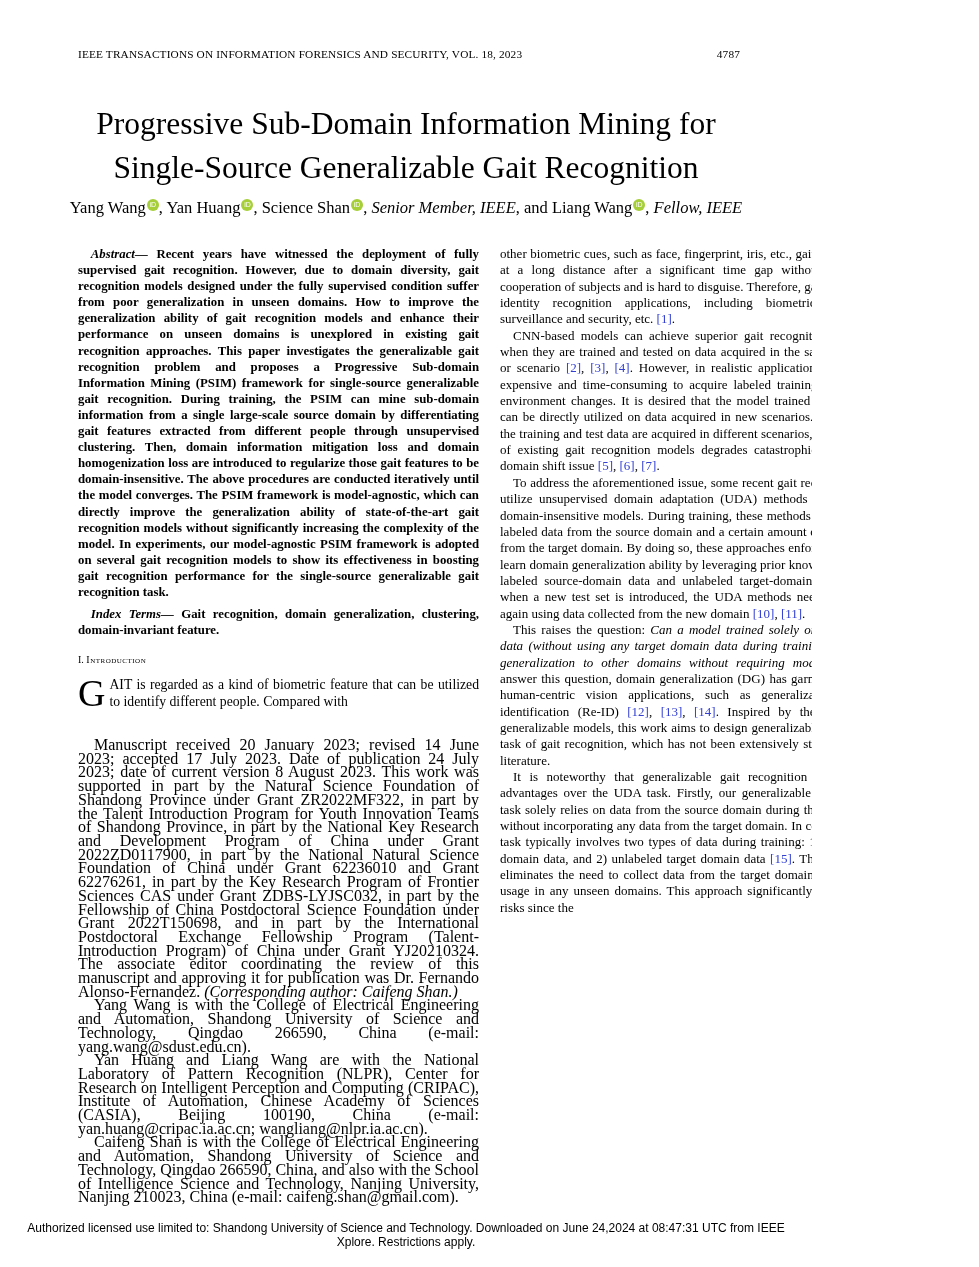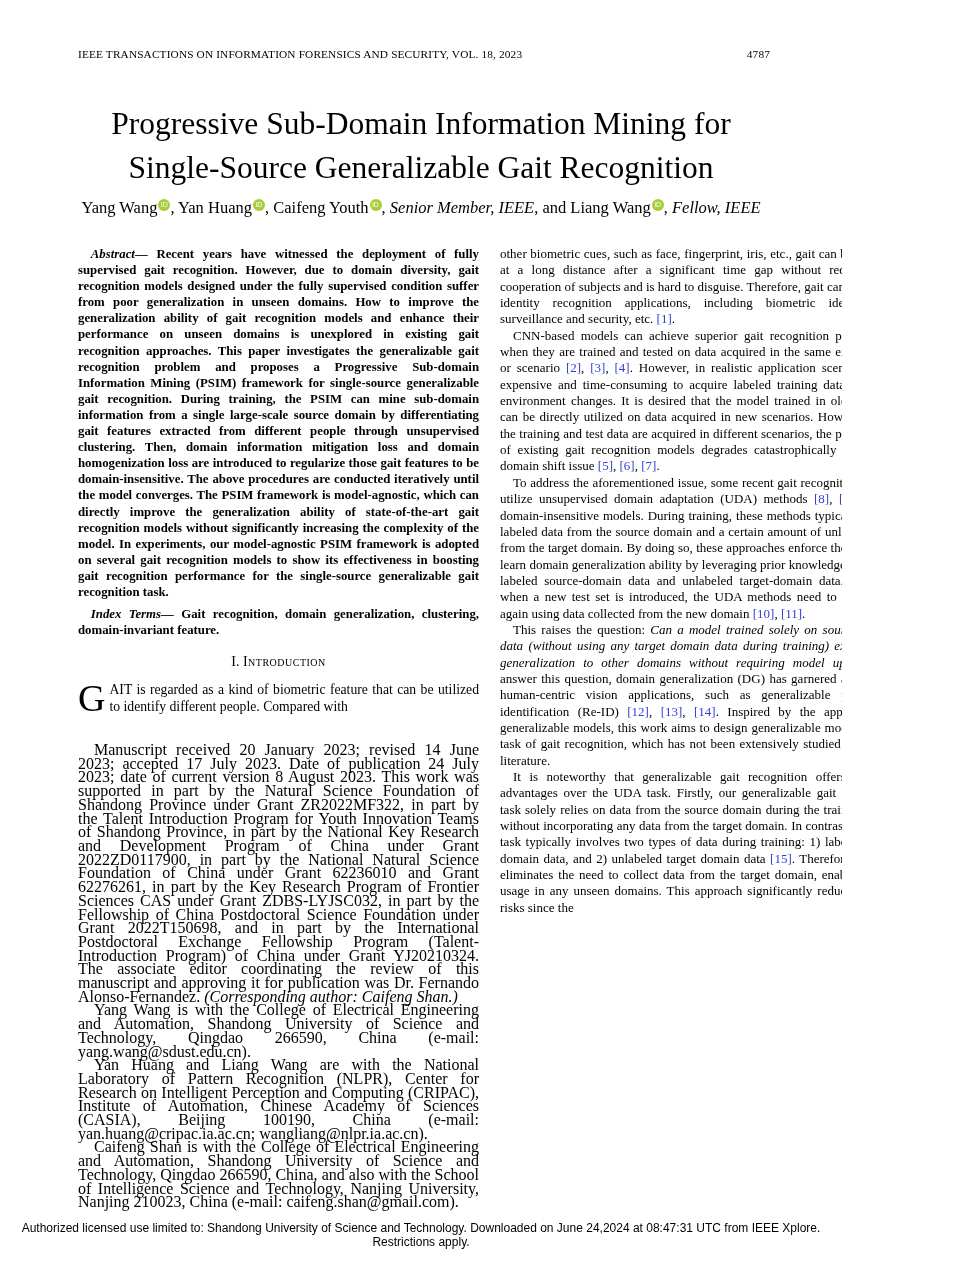--- a/index.html
+++ b/index.html
@@ -3,21 +3,20 @@
 <meta charset="utf-8">
 <style>
   html,body{margin:0;padding:0;background:#ffffff;}
   .page{
     position:relative;
     width:812px;height:1267px;
     background:#ffffff;
     font-family:"Liberation Serif",serif;
     color:#000;
     overflow:hidden;
-    padding-left:30px;
   }
   
   .runhead{
     position:absolute;top:48px;left:78px;right:72px;
     display:flex;justify-content:space-between;
     font-size:11.3px;letter-spacing:0.15px;
   }
   
   .title{
     position:absolute;top:88px;left:40px;right:40px;
@@ -56,22 +55,22 @@
     font-size:12.8px;line-height:16.1px;
     font-weight:bold;
     margin:0;
     text-indent:1em;
   }
   .idxterms{margin-top:6px;}
   .lead{font-style:italic;}
   
   .sechead{
     margin-top:16px;
-    text-align:center;text-indent:0;
-    font-size:14px;
+    text-align:left;text-indent:0;
+    font-size:10px;
   }
   .sechead .sc{font-variant:small-caps;letter-spacing:0.5px;}
   
   .intro{
     margin-top:12px;
     font-size:13.7px;line-height:16.4px;
   }
   .dropcap{
     float:left;
     font-size:38px;line-height:30px;
@@ -111,21 +110,21 @@
 <div class="page">
 
   <div class="runhead">
     <span>IEEE TRANSACTIONS ON INFORMATION FORENSICS AND SECURITY, VOL. 18, 2023</span>
     <span>4787</span>
   </div>
 
   <div class="title">Progressive Sub-Domain Information Mining for
 Single-Source Generalizable Gait Recognition</div>
 
-  <div class="authors"><span>Yang Wang</span><sup class="orcid">iD</sup><span>, Yan Huang</span><sup class="orcid">iD</sup><span>, Caifeng Youth</span><sup class="orcid">iD</sup><span>, </span><span class="i">Senior Member, IEEE</span><span>, and Liang Wang</span><sup class="orcid">iD</sup><span>, </span><span class="i">Fellow, IEEE</span></div>
+  <div class="authors"><span>Yang Wang</span><sup class="orcid">iD</sup><span>, Yan Huang</span><sup class="orcid">iD</sup><span>, Science Shan</span><sup class="orcid">iD</sup><span>, </span><span class="i">Senior Member, IEEE</span><span>, and Liang Wang</span><sup class="orcid">iD</sup><span>, </span><span class="i">Fellow, IEEE</span></div>
 
   <div class="columns">
 
     <div class="col">
       <p class="abstract"><span class="lead">Abstract—</span><span> Recent years have witnessed the deployment of fully supervised gait recognition. However, due to domain diversity, gait recognition models designed under the fully supervised condition suffer from poor generalization in unseen domains. How to improve the generalization ability of gait recognition models and enhance their performance on unseen domains is unexplored in existing gait recognition approaches. This paper investigates the generalizable gait recognition problem and proposes a Progressive Sub-domain Information Mining (PSIM) framework for single-source generalizable gait recognition. During training, the PSIM can mine sub-domain information from a single large-scale source domain by differentiating gait features extracted from different people through unsupervised clustering. Then, domain information mitigation loss and domain homogenization loss are introduced to regularize those gait features to be domain-insensitive. The above procedures are conducted iteratively until the model converges. The PSIM framework is model-agnostic, which can directly improve the generalization ability of state-of-the-art gait recognition models without significantly increasing the complexity of the model. In experiments, our model-agnostic PSIM framework is adopted on several gait recognition models to show its effectiveness in boosting gait recognition performance for the single-source generalizable gait recognition task.</span></p>
 
       <p class="idxterms"><span class="lead">Index Terms—</span><span> Gait recognition, domain generalization, clustering, domain-invariant feature.</span></p>
 
       <div class="sechead"><span>I.</span>&nbsp;<span class="sc">Introduction</span></div>
 

